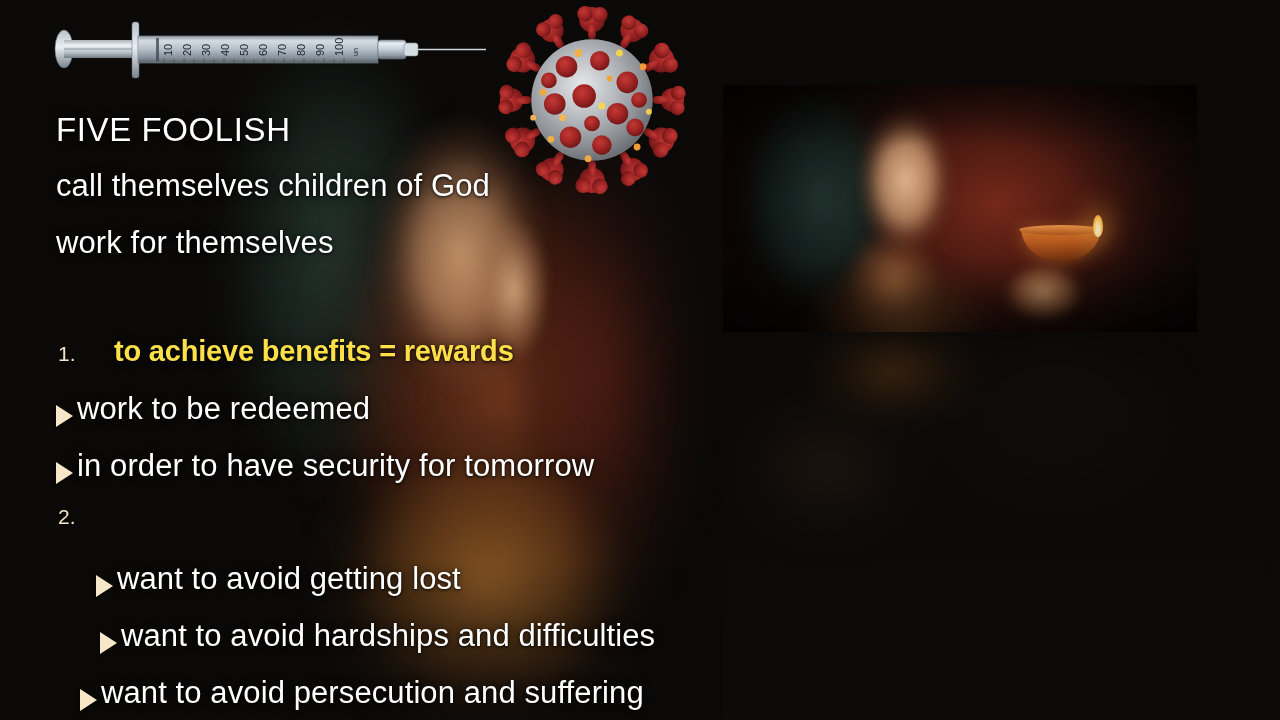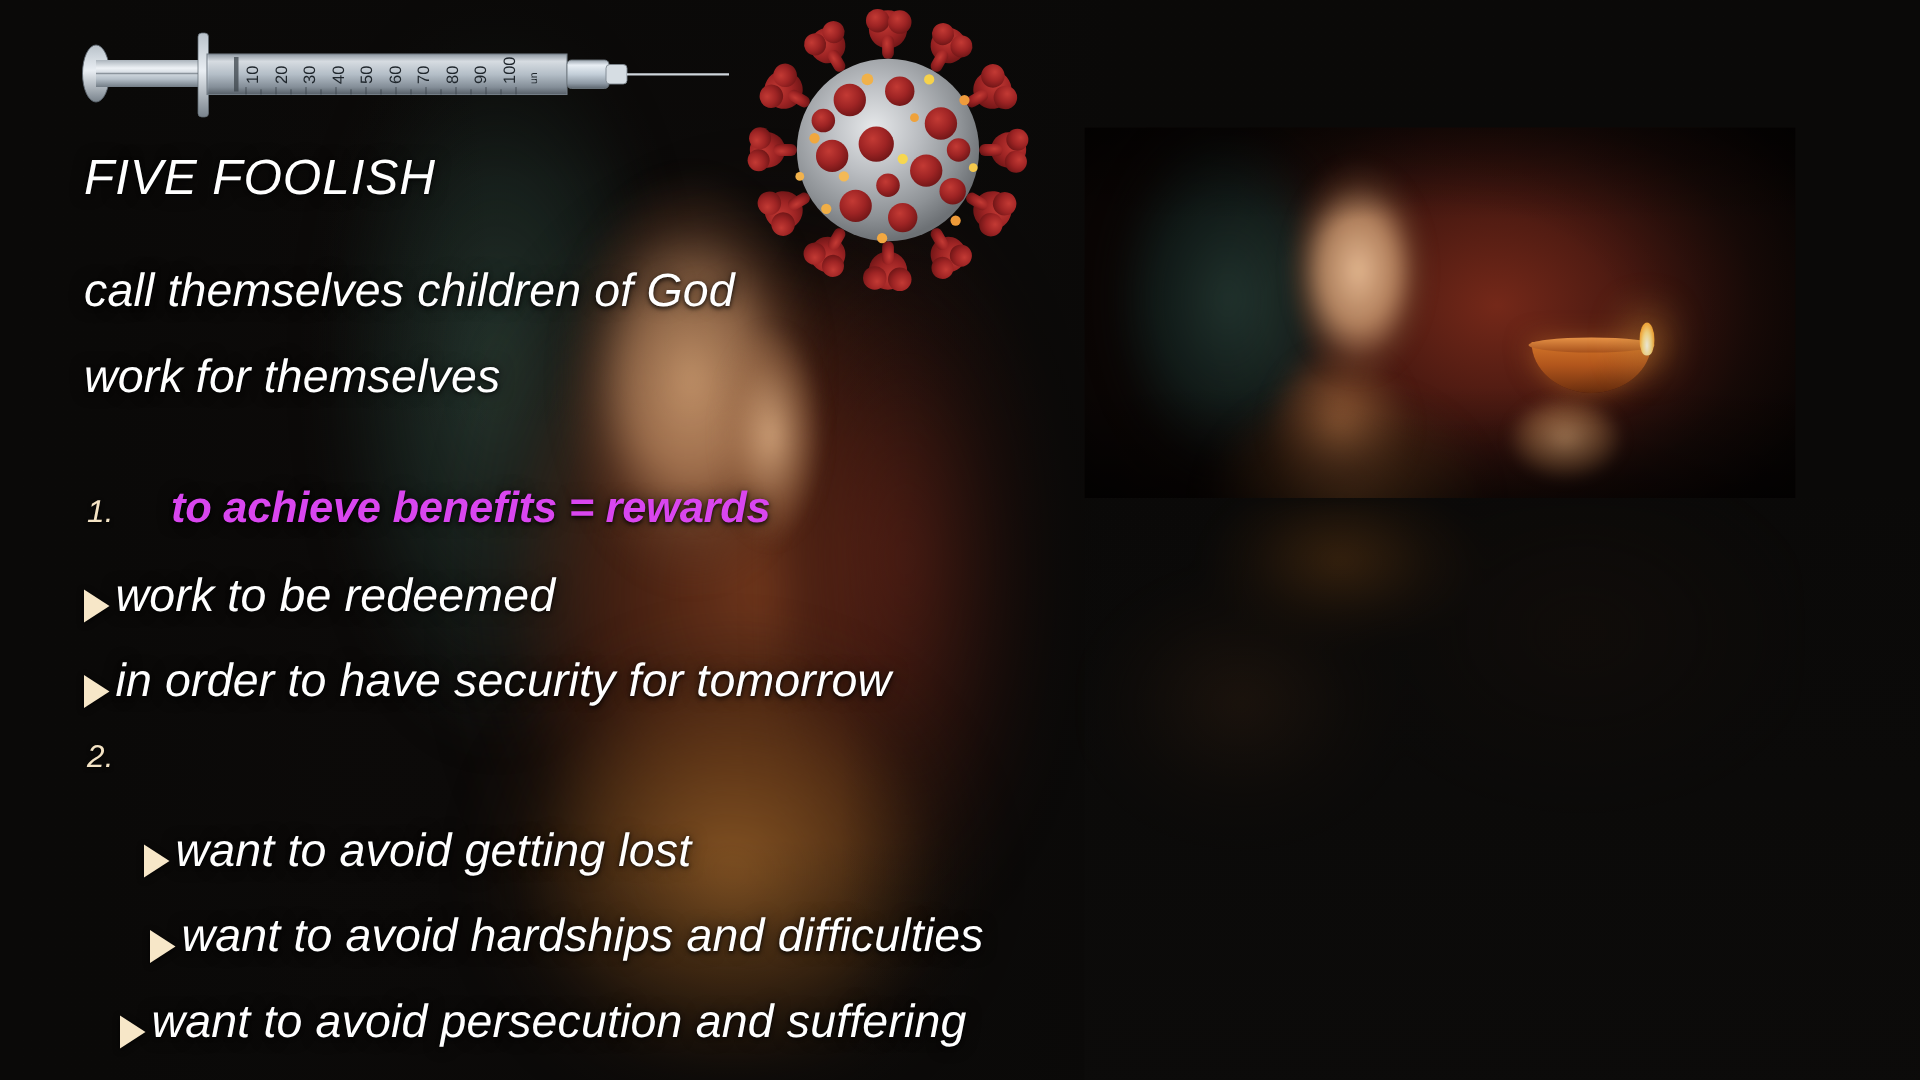--- a/index.html
+++ b/index.html
@@ -206,33 +206,32 @@
   .txt {
     position: absolute;
     color: #ffffff;
     font-weight: 300;
     letter-spacing: 0.1px;
     white-space: nowrap;
     text-shadow: 0 1px 3px rgba(0,0,0,0.85), 0 0 10px rgba(0,0,0,0.5);
   }
 
   
-  #left-col { position: absolute; left: 0; top: 0; width: 700px; height: 600px; font-style: italic; }
+  #left-col { position: absolute; left: 0; top: 12px; width: 700px; height: 600px; }
 
   .l-head {
     left: 56px; top: 99px;
     font-size: 33px;
     font-weight: 300;
     letter-spacing: 0.6px;
   }
   .l-line {
     left: 56px;
     font-size: 31px;
     font-weight: 300;
-    margin-top: 20px;
   }
   .l-line.a { top: 156px; }
   .l-line.b { top: 213px; }
   .l-line.c { top: 270px; }
 
   .l-num-row {
     left: 58px;
     font-size: 30px;
     display: flex;
     align-items: baseline;
@@ -243,21 +242,21 @@
     color: #f4e3c4;
     font-size: 21px;
     font-weight: 400;
     width: 56px;
     display: inline-block;
     text-shadow: 0 1px 3px rgba(0,0,0,0.85);
   }
   .l-num-txt {
     font-weight: 700;
     font-size: 29px;
-    color: #d946ef;
+    color: #fde047;
     letter-spacing: -0.2px;
   }
 
   .l-arrow-row {
     left: 56px;
     font-size: 31px;
     display: flex;
     align-items: flex-end;
   }
   .l-arrow-row.a1 { top: 379px; }

